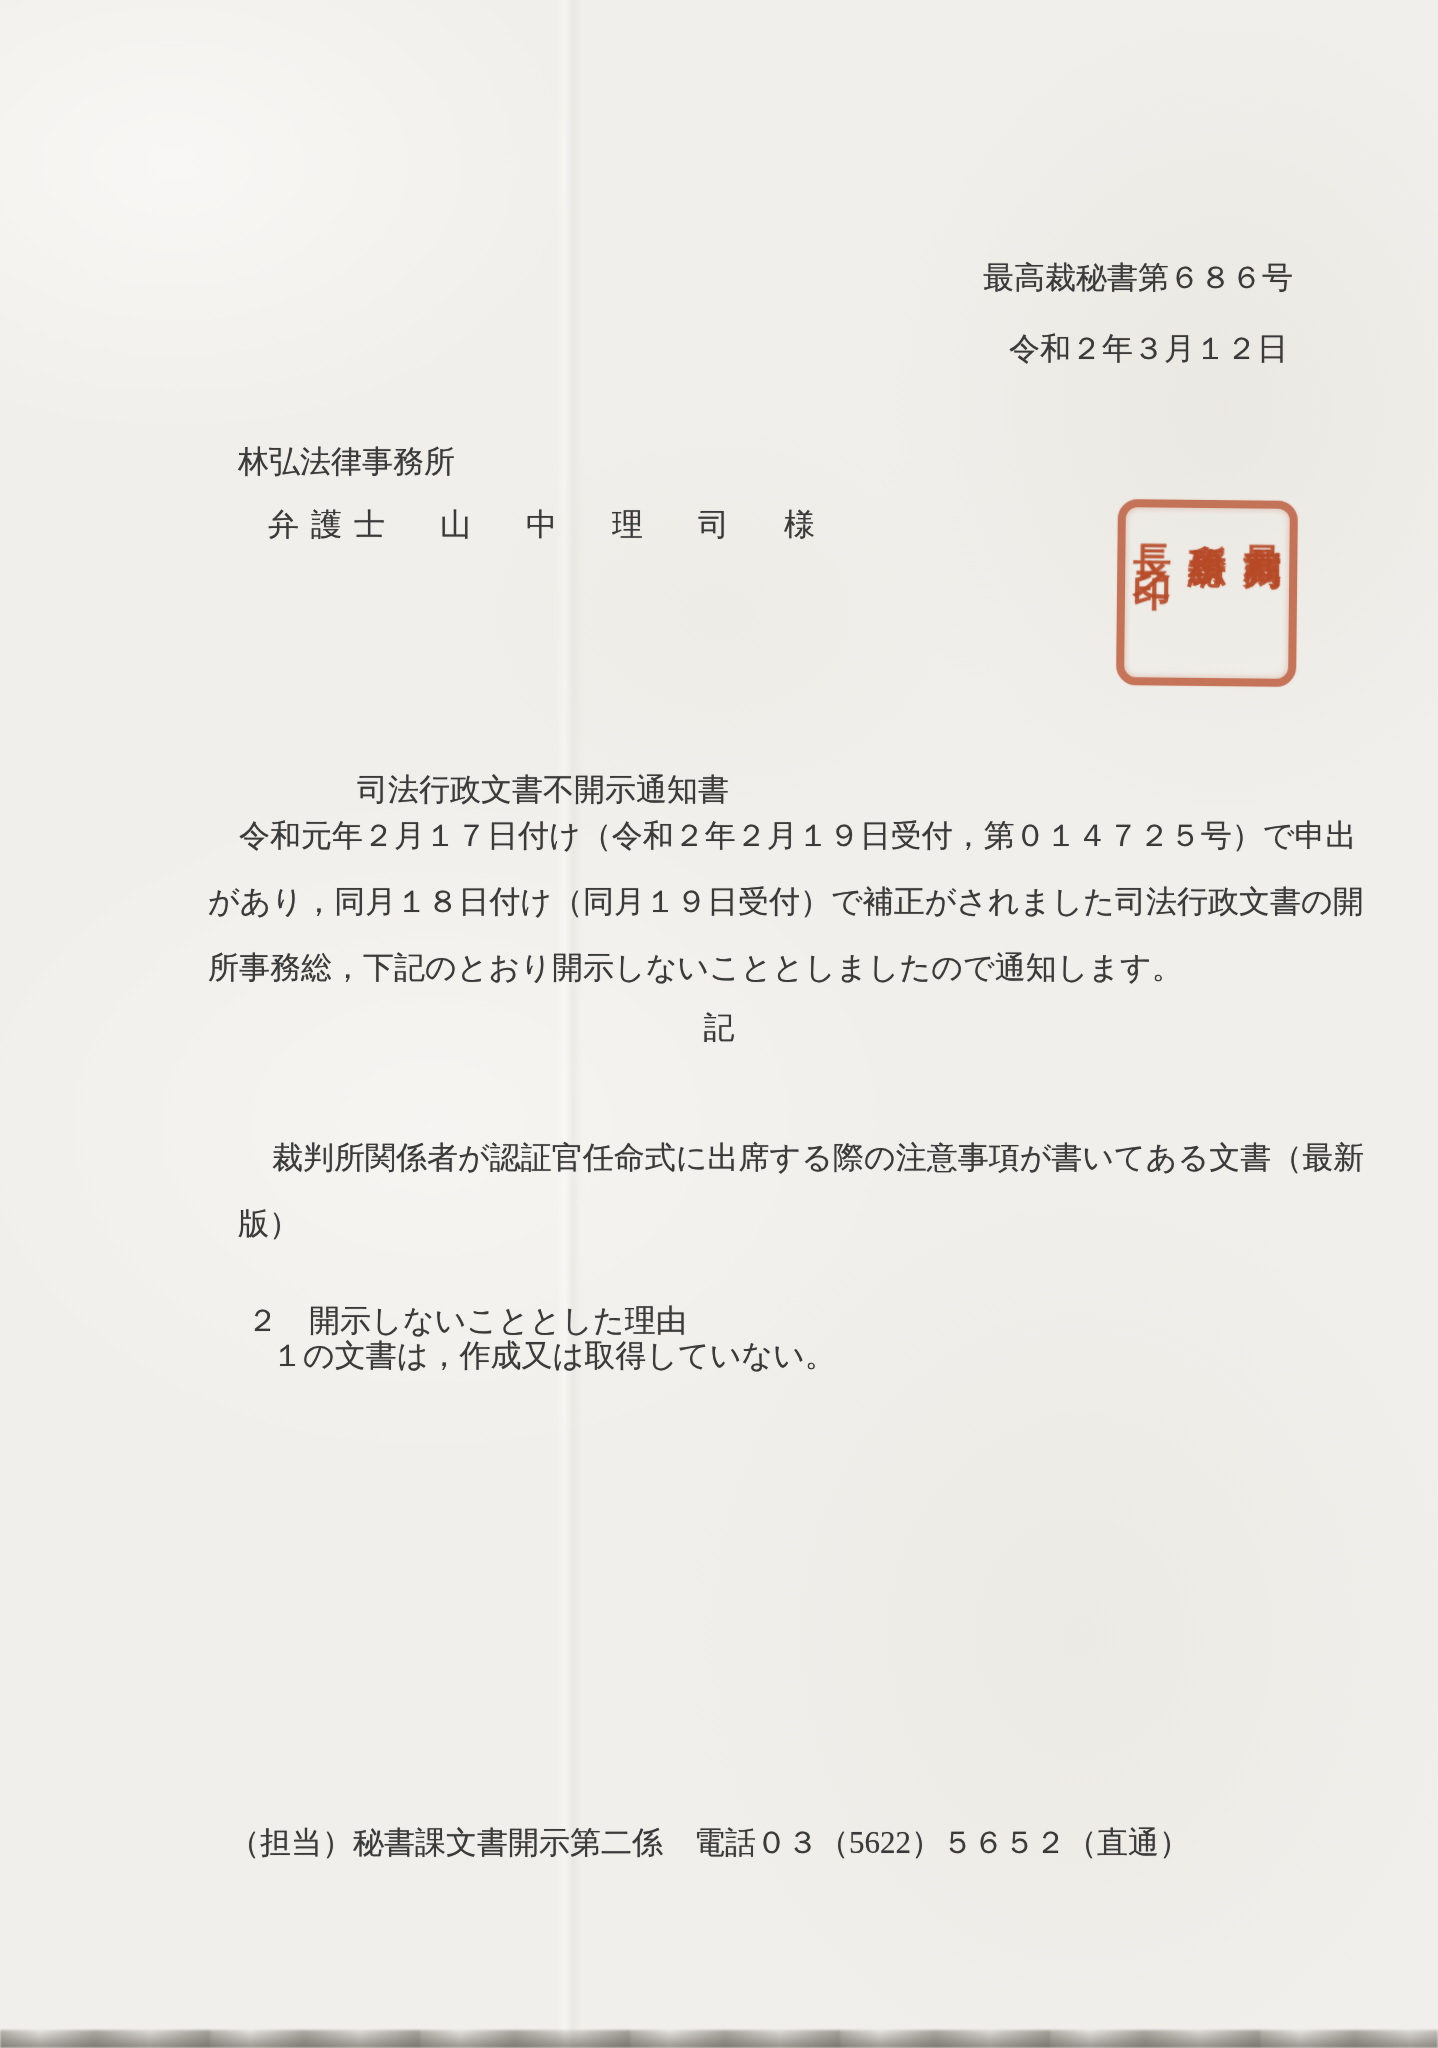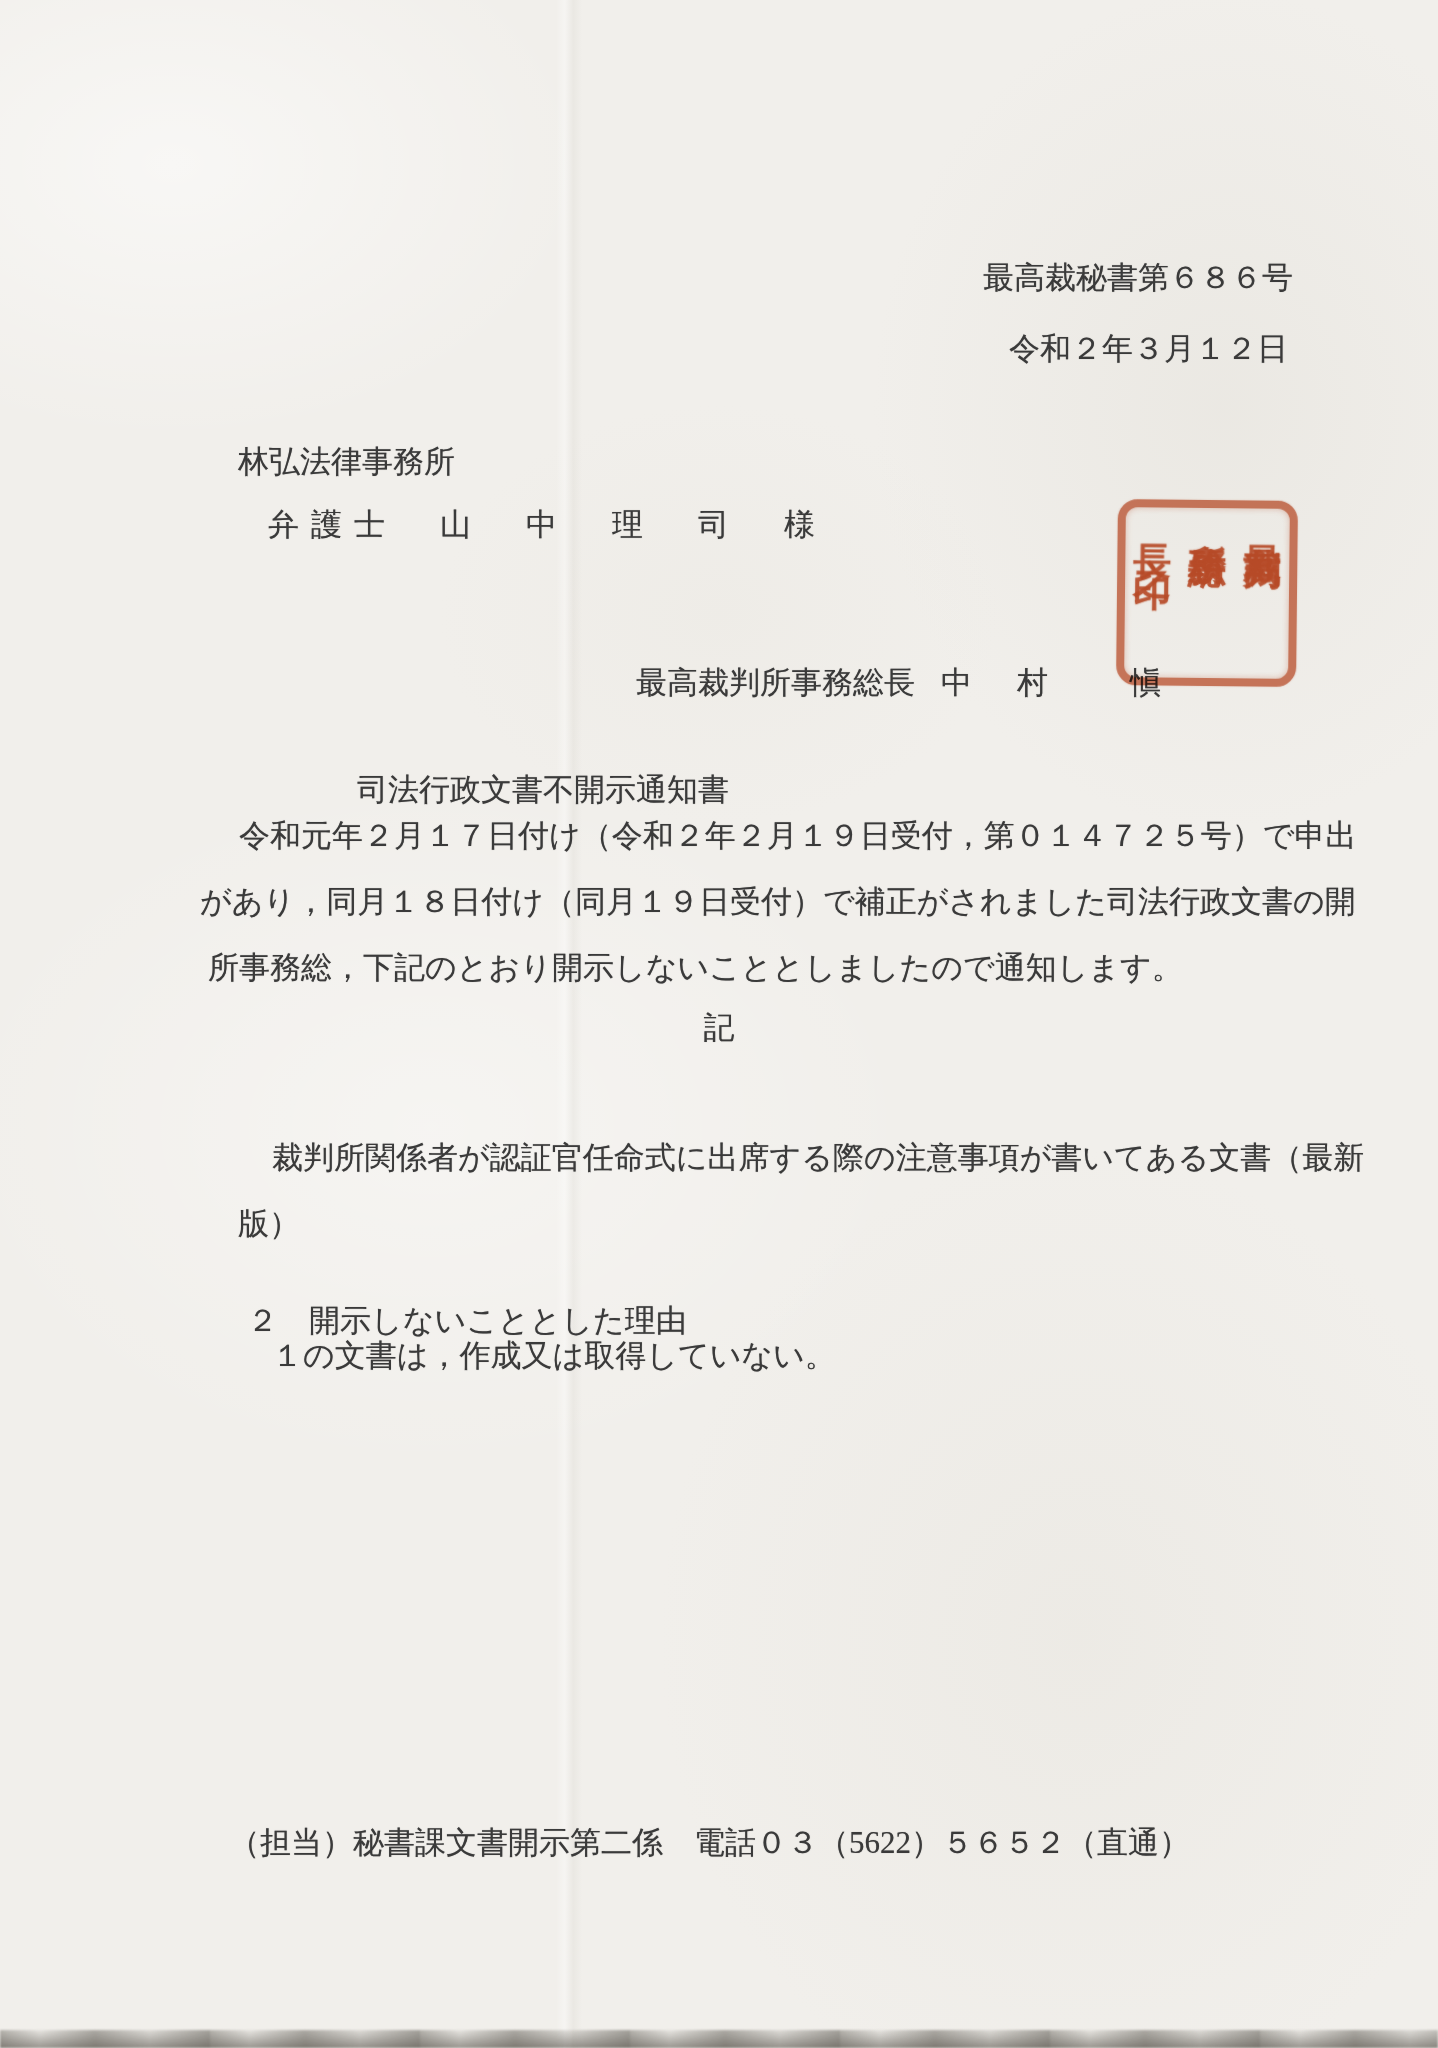--- a/index.html
+++ b/index.html
@@ -33,21 +33,21 @@
   .doc-number   { top: 262px;  right: 145px; }
   .doc-date     { top: 333px;  right: 150px; }
   .recipient-office { top: 446px; left: 238px; }
   .recipient-person { top: 509px; left: 268px; letter-spacing: 12px; }
   .sender-line  { top: 636px;  left: 605px; }
   .sender-line .name-1 { margin-left: 26px; }
   .sender-line .name-2 { margin-left: 45px; }
   .sender-line .name-3 { margin-left: 82px; }
   .doc-title    { top: 774px;  left: 357px; }
   .body-line-0  { top: 820px;  left: 208px; text-indent: 31px; }
-  .body-line-1  { top: 886px;  left: 200px; }
+  .body-line-1  { top: 886px;  left: 208px; }
   .body-line-2  { top: 952px;  left: 208px; }
   .record-marker { top: 1012px; left: 0; width: 100%; text-align: center; }
   .item-head    { position: absolute; white-space: pre; text-shadow: 0 0 0.8px rgba(58,58,58,0.55); }
   .item-1-head  { top: 1076px; left: 216px; }
   .item-2-head  { top: 1274px; left: 216px; }
   .item-num     { display: inline-block; margin-right: 31px; }
   .item-1-line-0 { top: 1142px; left: 272px; }
   .item-1-line-1 { top: 1208px; left: 238px; }
   .item-2-line-0 { top: 1340px; left: 272px; }
   .footer-line  { top: 1827px; left: 229px; }
@@ -110,23 +110,20 @@
 <div class="page">
 
   <div class="fold-line"></div>
 
   <div class="txt doc-number">最高裁秘書第６８６号</div>
   <div class="txt doc-date">令和２年３月１２日</div>
 
   <div class="txt recipient-office">林弘法律事務所</div>
   <div class="txt recipient-person">弁護士　山　中　理　司　様</div>
 
-  <div class="txt sender-line">
-    <span>最高裁判所事務総長</span><span class="name-1">中</span><span class="name-2">村</span><span class="name-3">愼</span>
-  </div>
 
   <div class="seal">
     <span class="seal-col">最高裁判</span>
     <span class="seal-col">所事務総</span>
     <span class="seal-col seal-col-2">長之印</span>
   </div>
 
   <div class="txt doc-title">司法行政文書不開示通知書</div>
 
   <div class="txt body-line-0">令和元年２月１７日付け（令和２年２月１９日受付，第０１４７２５号）で申出</div>

